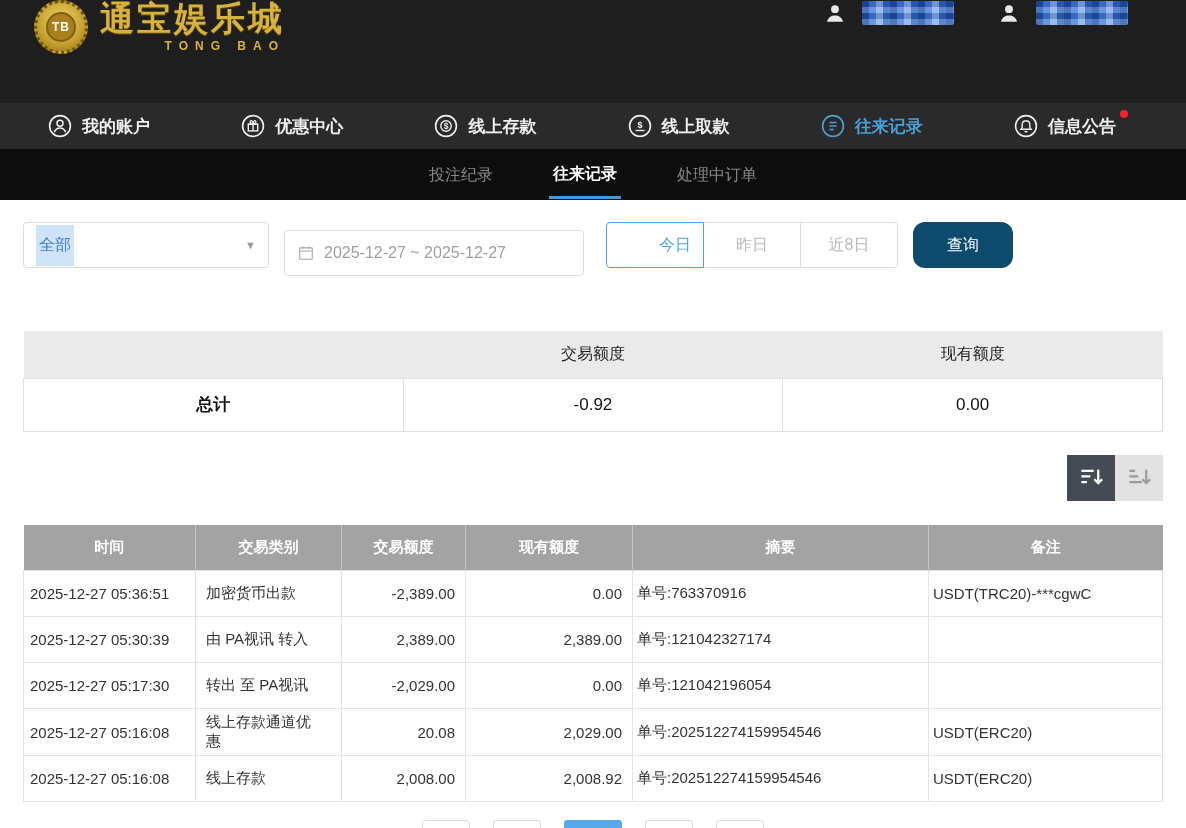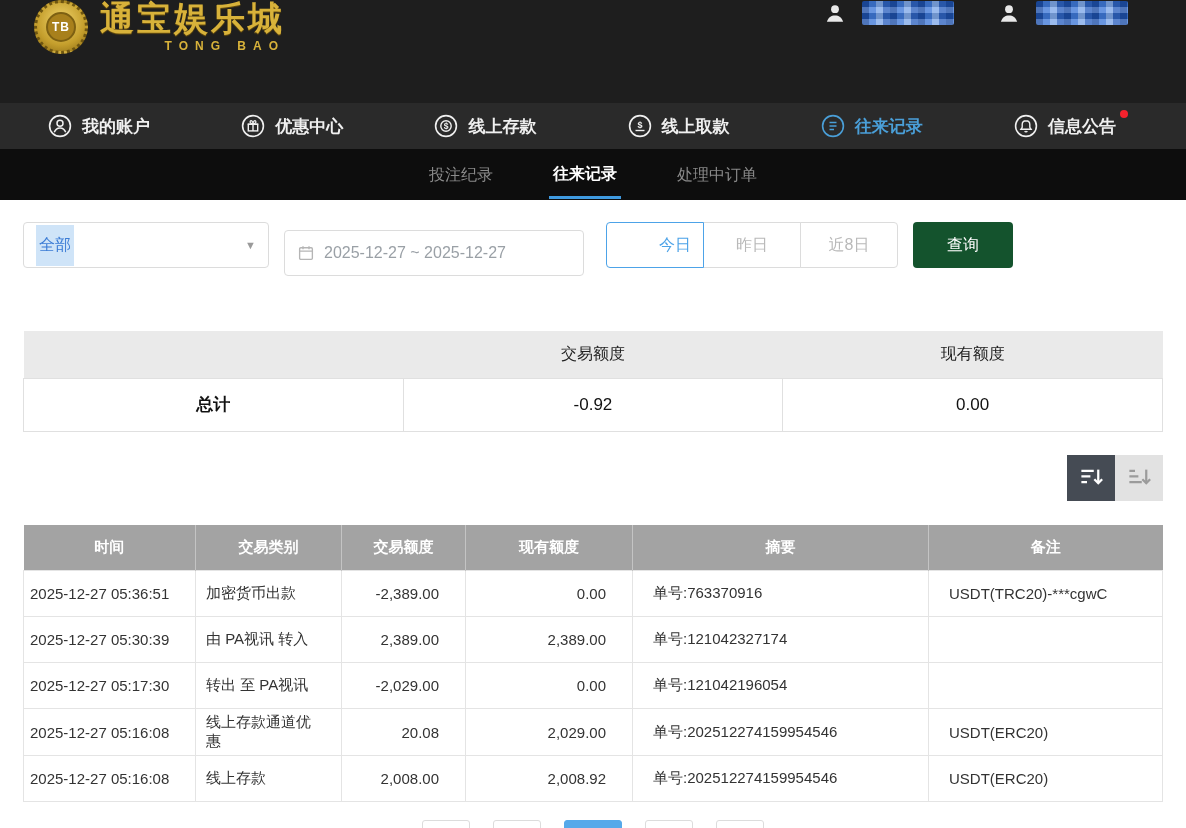--- a/index.html
+++ b/index.html
@@ -58,22 +58,22 @@
   .datebox { width:300px; height:46px; border:1px solid #dcdcdc; border-radius:4px;
     display:flex; align-items:center; gap:9px; padding:0 12px; margin-left:15px;
     font-size:16px; color:#9aa0a6; background:#fff;margin-top:16px; }
   .datebox svg { width:18px; height:18px; color:#b5b5b5; }
   .btn-group { display:flex; margin-left:15px; }
   .qbtn { width:98px; height:46px; background:#fff; border:1px solid #dcdcdc;
     font-size:16px; color:#b9b9b9; cursor:pointer; margin-left:-1px; }
   .qbtn:first-child { margin-left:7px; border-radius:4px 0 0 4px;padding-left:40px; }
   .qbtn:last-child { border-radius:0 4px 4px 0; }
   .qbtn.active { border:1px solid #4da3e8; color:#4da3e8; position:relative; z-index:2; }
-  .search-btn { width:100px; height:46px; margin-left:15px; background:#14532d; border:none;
-    border-radius:4px; color:#fff; font-size:16px; cursor:pointer; }
+  .search-btn { width:100px; height:46px; margin-left:15px; background:#0c4a6e; border:none;
+    border-radius:12px; color:#fff; font-size:16px; cursor:pointer; }
 
   
   .summary-table { width:100%; border-collapse:collapse; margin-top:55px; font-size:17px; }
   .summary-table th { background:#eaeaea; height:47px; font-weight:normal; font-size:16px;
     color:#222; text-align:center; }
   .summary-table td { height:53px; border:1px solid #e0e0e0; text-align:center; color:#111; }
   .summary-table td.lbl { font-weight:bold; }
 
   
   .sort-row { margin-top:23px; display:flex; justify-content:flex-end; }
@@ -86,22 +86,22 @@
   
   .data-table { width:100%; border-collapse:collapse; table-layout:fixed; margin-top:24px;
     font-size:15px; }
   .data-table th { background:#a3a3a3; color:#fff; font-weight:bold; height:46px;
     text-align:center; border-right:1px solid #c4c4c4; }
   .data-table th:last-child { border-right:none; }
   .data-table td { height:46px; border:1px solid #e4e4e4; color:#333; padding:4px 8px;
     vertical-align:middle; }
   td.c-time { padding-left:6px; }
   td.c-type { padding-left:10px; padding-right:20px; }
-  td.c-amount, td.c-balance { text-align:right; padding-right:26px; }
-  td.c-summary, td.c-remark { padding-left:20px; }
+  td.c-amount, td.c-balance { text-align:right; padding-right:10px; }
+  td.c-summary, td.c-remark { padding-left:4px; }
 
   
   .pagination { position:absolute; top:820px; left:0; width:100%; display:flex;
     justify-content:center; gap:23px; }
   .pg { height:32px; background:#fff; border:1px solid #dcdcdc; border-radius:3px; cursor:pointer; }
   .pg.w48 { width:48px; } .pg.w58 { width:58px; }
   .pg.active { background:#56a9ea; border-color:#56a9ea; }
 </style>
 </head>
 <body>

